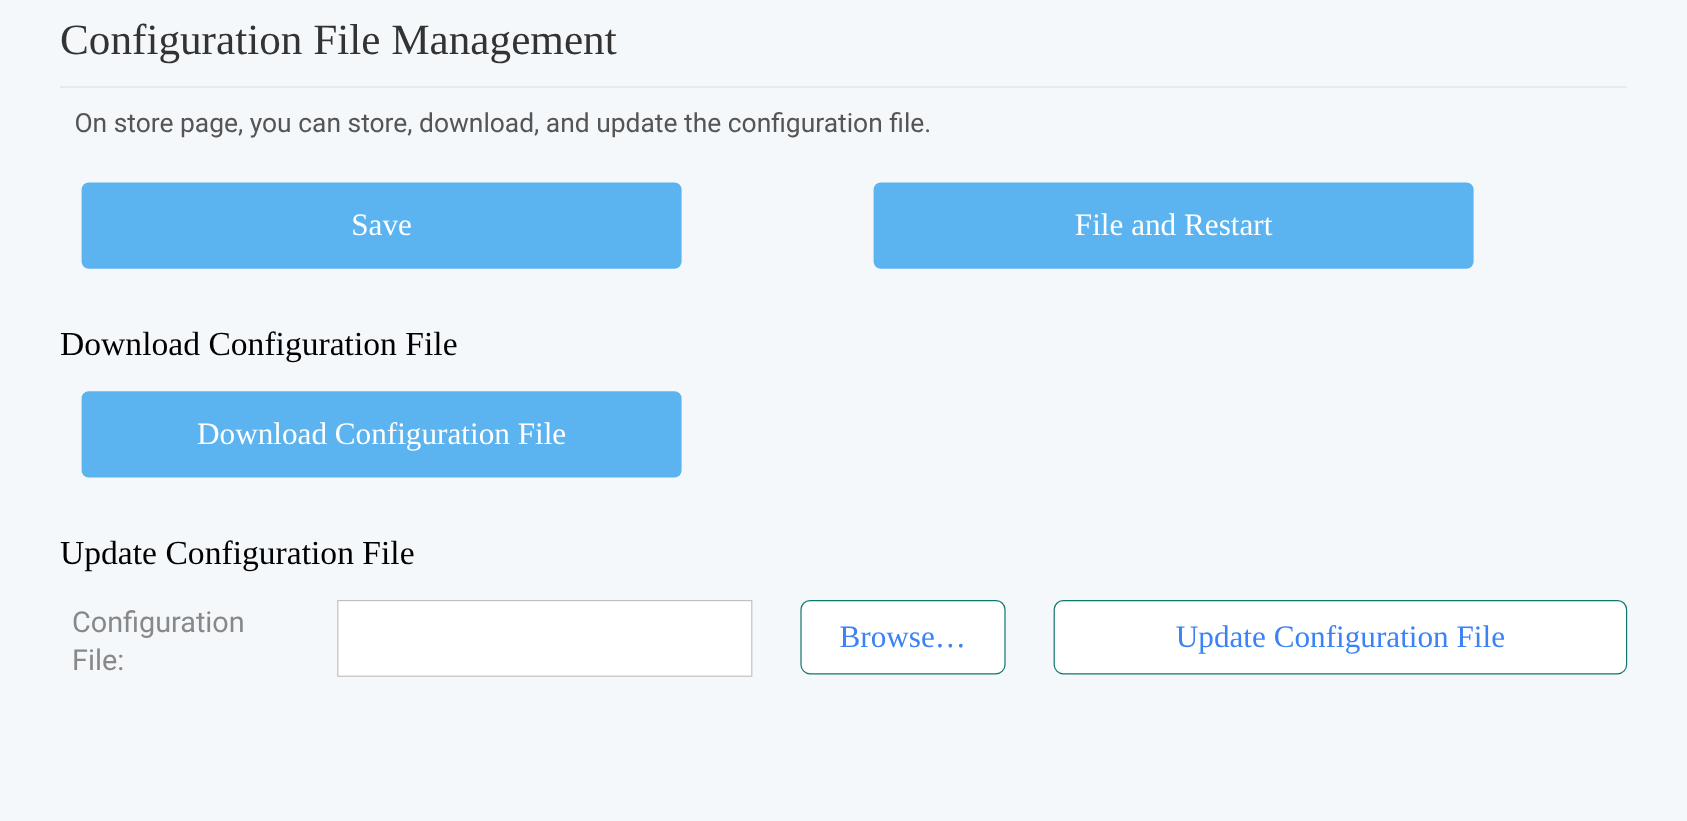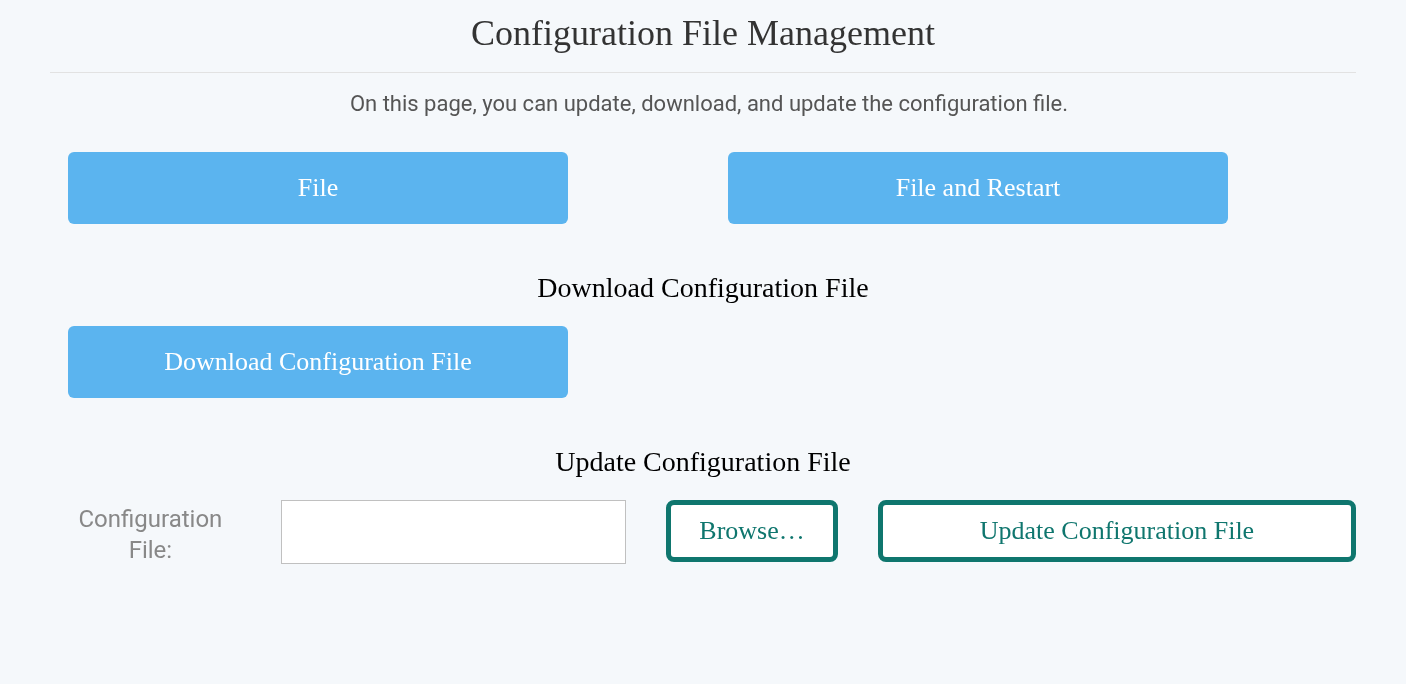--- a/index.html
+++ b/index.html
@@ -1,19 +1,18 @@
 <!DOCTYPE html>
 <html><head>
   <meta charset="utf-8">
   <style>
     * {
       box-sizing: border-box;
       margin: 0;
       padding: 0;
-      text-align: center;
     }
     body {
       font-family: -apple-system, BlinkMacSystemFont, "Segoe UI", Roboto, "Helvetica Neue", Arial, sans-serif;
       background-color: #f5f8fb;
       padding: 0;
       width: 1406px;
       height: 684px;
     }
     .container {
       padding: 12px 50px 0 50px;
@@ -85,49 +84,49 @@
     .file-input {
       background-color: #ffffff;
       border: 1px solid #c0c0c0;
       width: 362px;
       height: 64px;
       font-size: 20px;
       padding: 0 10px;
     }
     .btn-white {
       background-color: #ffffff;
-      border: 5px solid #0f766e;
+      border: 1px solid #0f766e;
       border-radius: 8px;
       font-family: Georgia, "Times New Roman", serif;
       font-size: 26px;
-      color: #0f766e;
+      color: #3b82f6;
       height: 62px;
       cursor: pointer;
       display: flex;
       align-items: center;
       justify-content: center;
       padding: 0 20px;
     }
     .btn-browse {
       width: 178px;
     }
     .btn-update {
       width: 500px;
     }
   </style>
 </head>
 <body>
 
 <div class="container">
   <h1 class="page-title">Configuration File Management</h1>
   <hr class="divider">
-  <p class="description">On this page, you can update, download, and update the configuration file.</p>
+  <p class="description">On store page, you can store, download, and update the configuration file.</p>
 
   <div class="btn-row">
-    <button class="btn-blue">File</button>
+    <button class="btn-blue">Save</button>
     <button class="btn-blue">File and Restart</button>
   </div>
 
   <h2 class="section-heading">Download Configuration File</h2>
   <div class="btn-row-single">
     <button class="btn-blue">Download Configuration File</button>
   </div>
 
   <h2 class="section-heading">Update Configuration File</h2>
   <div class="form-row">

